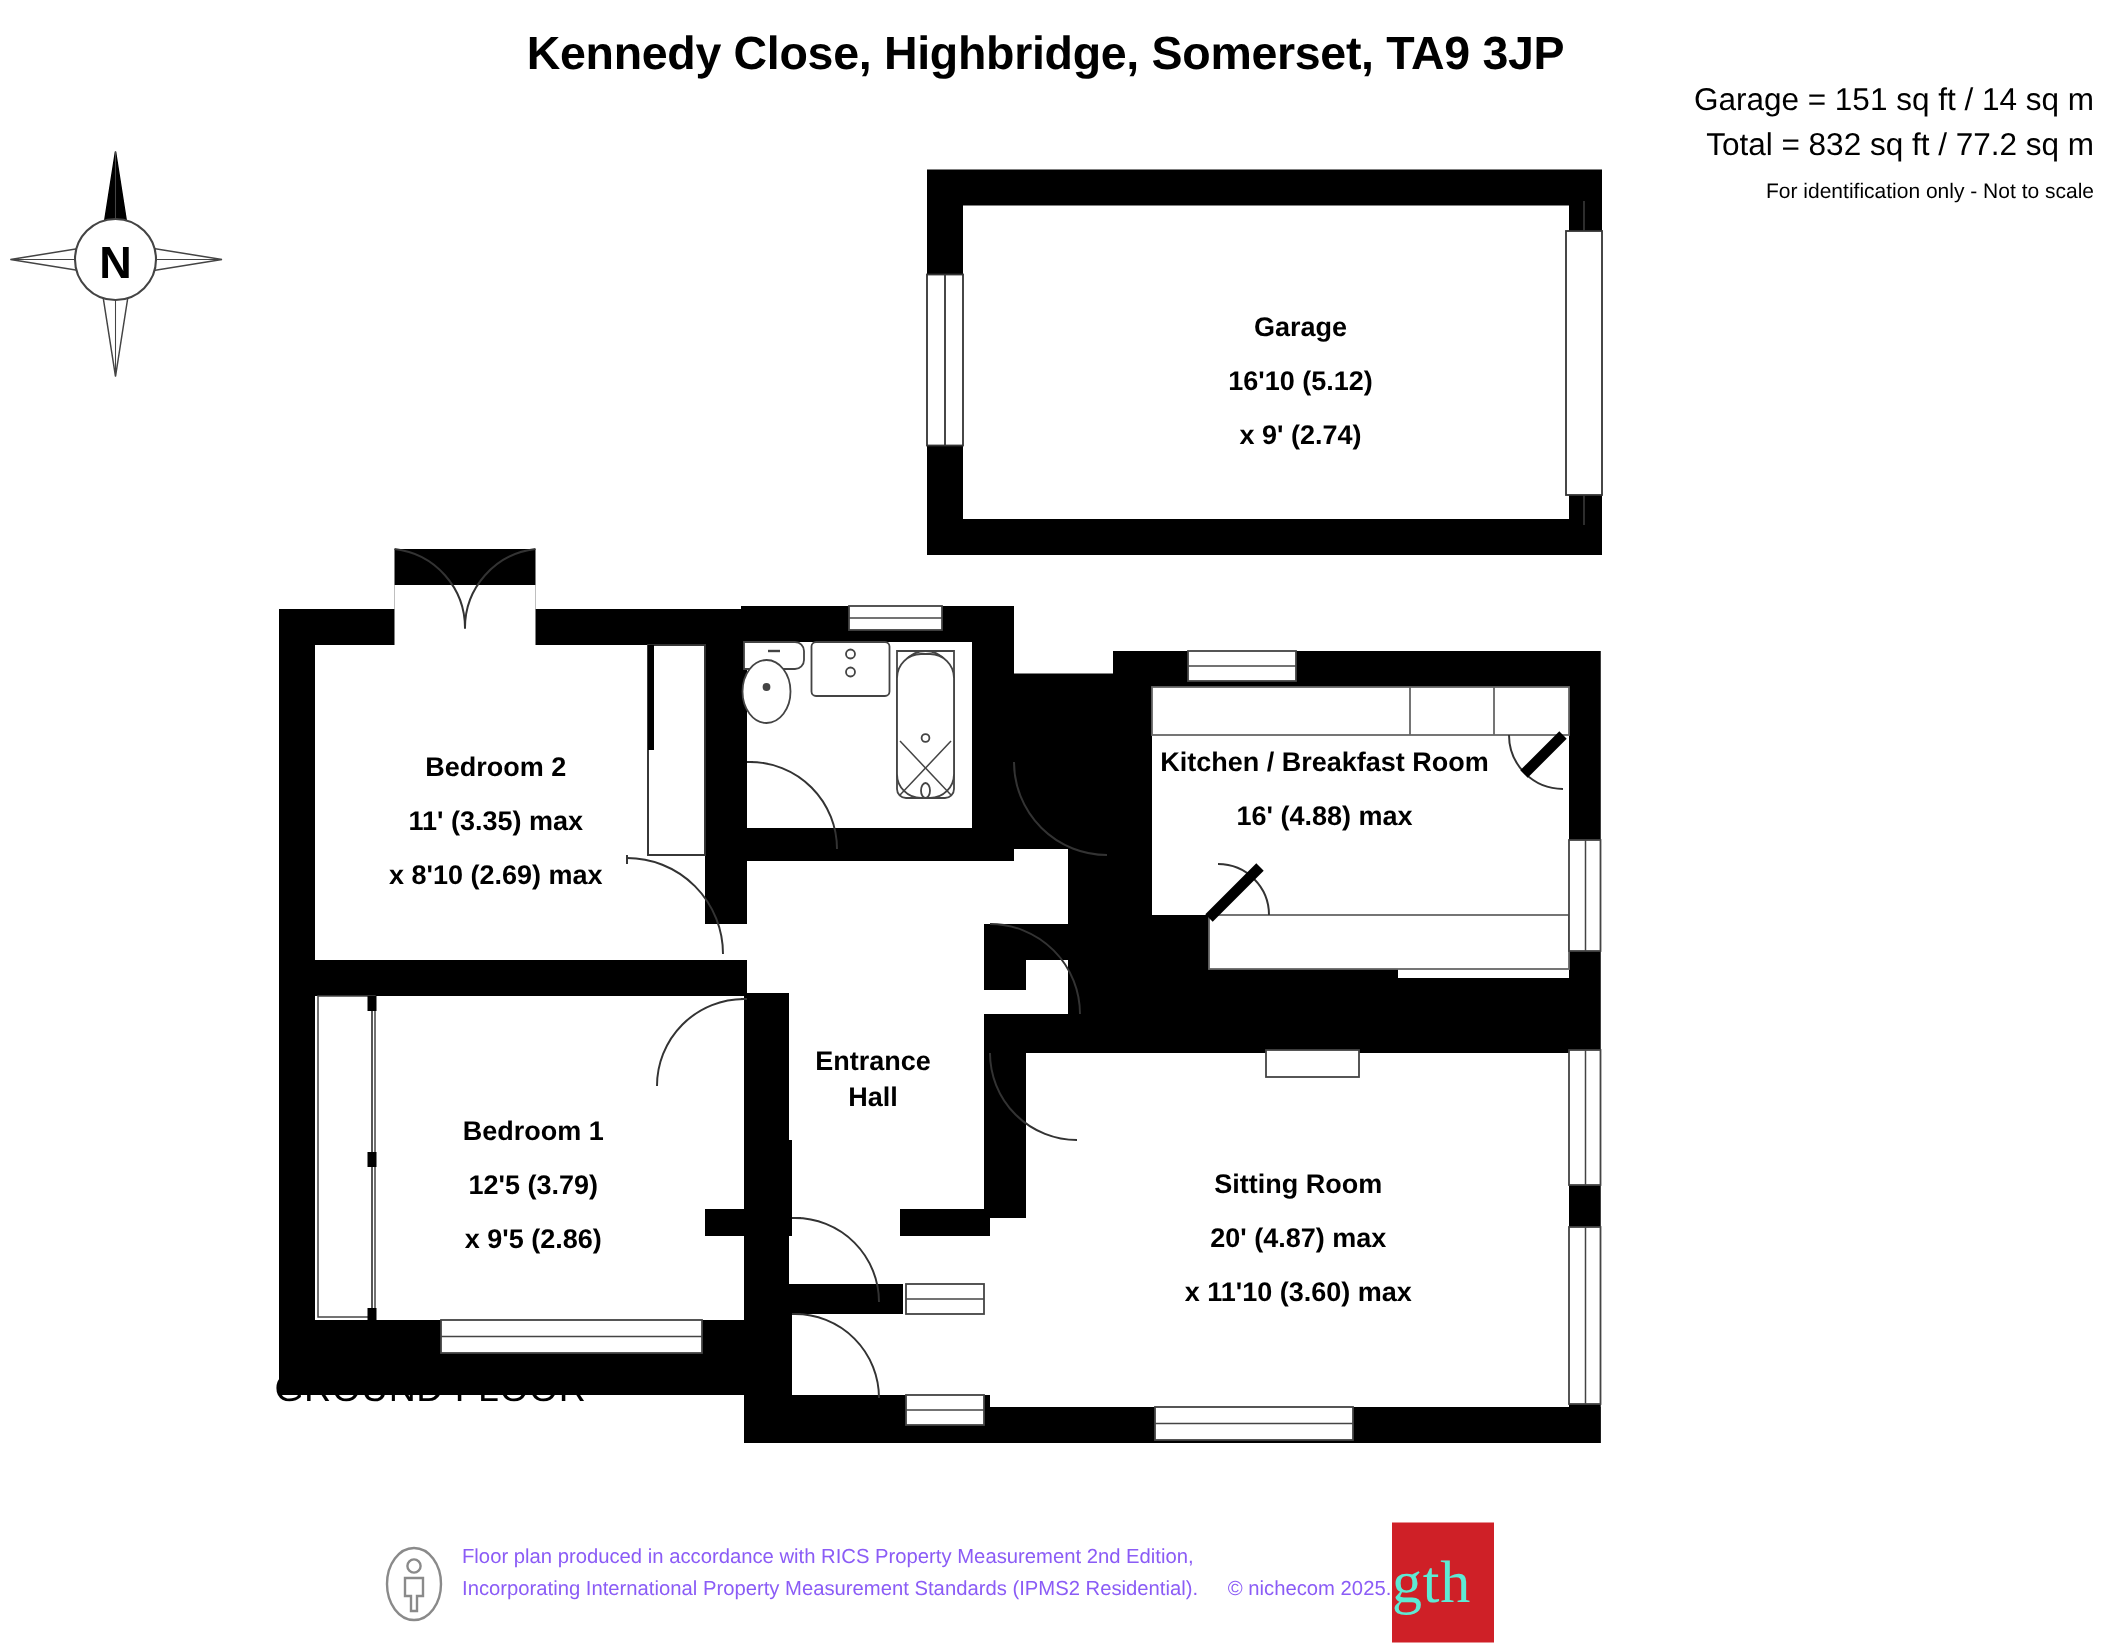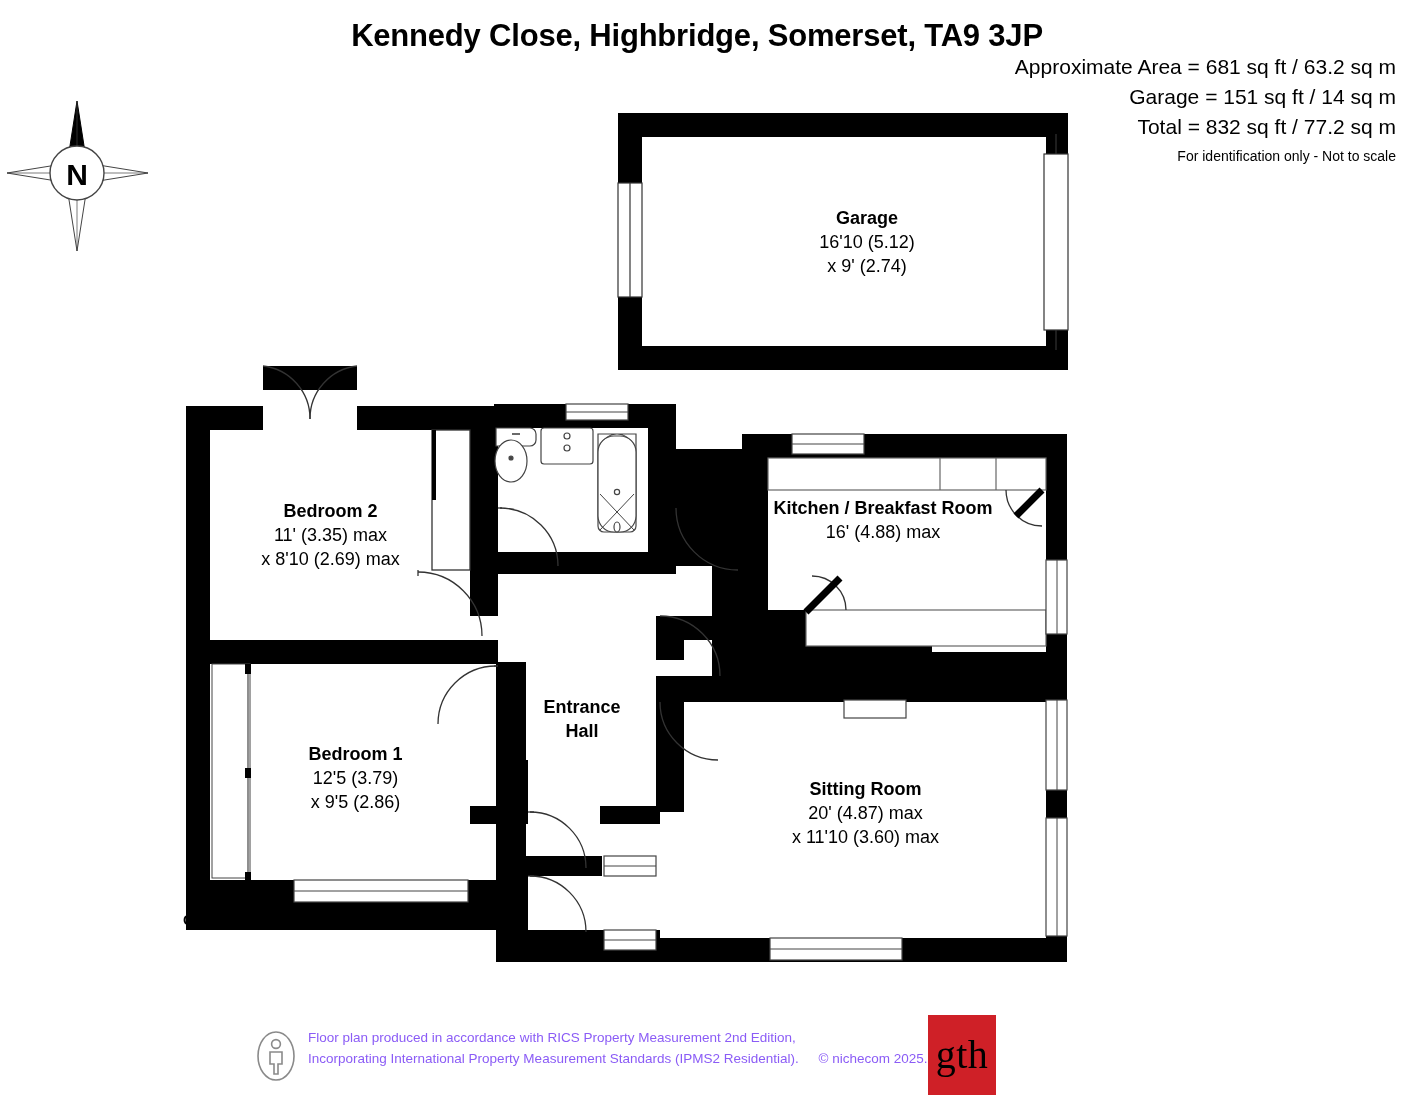--- a/index.html
+++ b/index.html
@@ -63,36 +63,37 @@
     white-space: nowrap;
   }
   .room-label .rname {
     font-size: 18px;
     font-weight: bold;
     display: block;
   }
   .room-label .rdim {
     font-size: 18px;
     display: block;
-    font-weight: normal;
+    font-weight: bold;
+    margin-top: 12px;
   }
 
   #label-garage    { left: 742px; top: 207px; width: 250px; }
   #label-bedroom2  { left: 203px; top: 500px; width: 255px; }
   #label-bedroom1  { left: 208px; top: 743px; width: 295px; }
   #label-kitchen   { left: 718px; top: 497px; width: 330px; }
   #label-sitting   { left: 678px; top: 778px; width: 375px; }
   #label-hall      { left: 487px; top: 696px; width: 190px; }
   #label-hall .rname { font-size: 18px; }
 
   #ground-floor-label {
     position: absolute;
     left: 183px; top: 912px;
-    font-size: 14px;
-    font-weight: bold;
+    font-size: 25px;
+    font-weight: normal;
     letter-spacing: 0.3px;
   }
 
   
   #footer {
     position: absolute;
     left: 252px; top: 1018px;
     width: 760px; height: 80px;
   }
   #footer-person-icon {
@@ -106,35 +107,33 @@
     color: #8b5cf6;
     white-space: nowrap;
   }
   #footer-text .copy { margin-left: 16px; }
   #footer-text .ref  { margin-left: 14px; }
   #gth-logo {
     position: absolute;
     left: 676px; top: -3px;
     width: 68px; height: 80px;
     background: #cf2027;
-    color: #000000;
+    color: #5eead4;
     font-family: "Liberation Serif", serif;
     font-size: 40px;
     line-height: 80px;
-    text-align: center;
     letter-spacing: 0.5px;
   }
 </style>
 </head>
 <body>
 
 <div id="header-title">Kennedy Close, Highbridge, Somerset, TA9 3JP</div>
 
 <div id="area-summary">
-  <div class="line">Approximate Area = 681 sq ft / 63.2 sq m</div>
   <div class="line">Garage = 151 sq ft / 14 sq m</div>
   <div class="line">Total = 832 sq ft / 77.2 sq m</div>
   <div class="note">For identification only - Not to scale</div>
 </div>
 
 <svg id="compass" viewBox="0 0 145 160">
 
   <polygon points="72,6 82,70 72,88 62,70" fill="#000000" stroke="#000000" stroke-width="1"></polygon>
   <polygon points="72,156 62,92 72,74 82,92" fill="#ffffff" stroke="#444444" stroke-width="1"></polygon>
   <polygon points="2,78 64,68 84,78 64,88" fill="#ffffff" stroke="#444444" stroke-width="1"></polygon>

